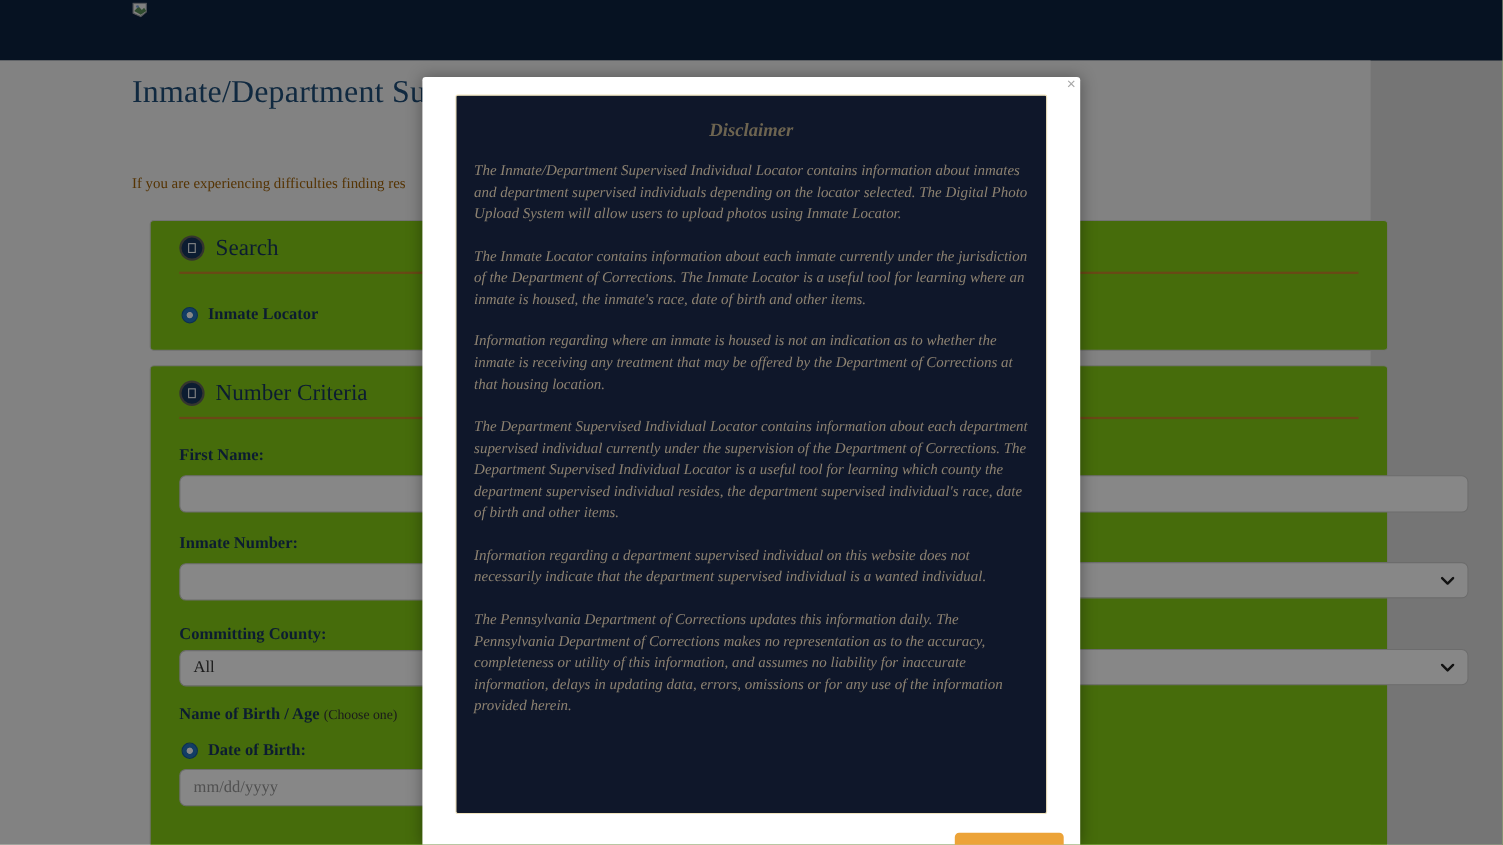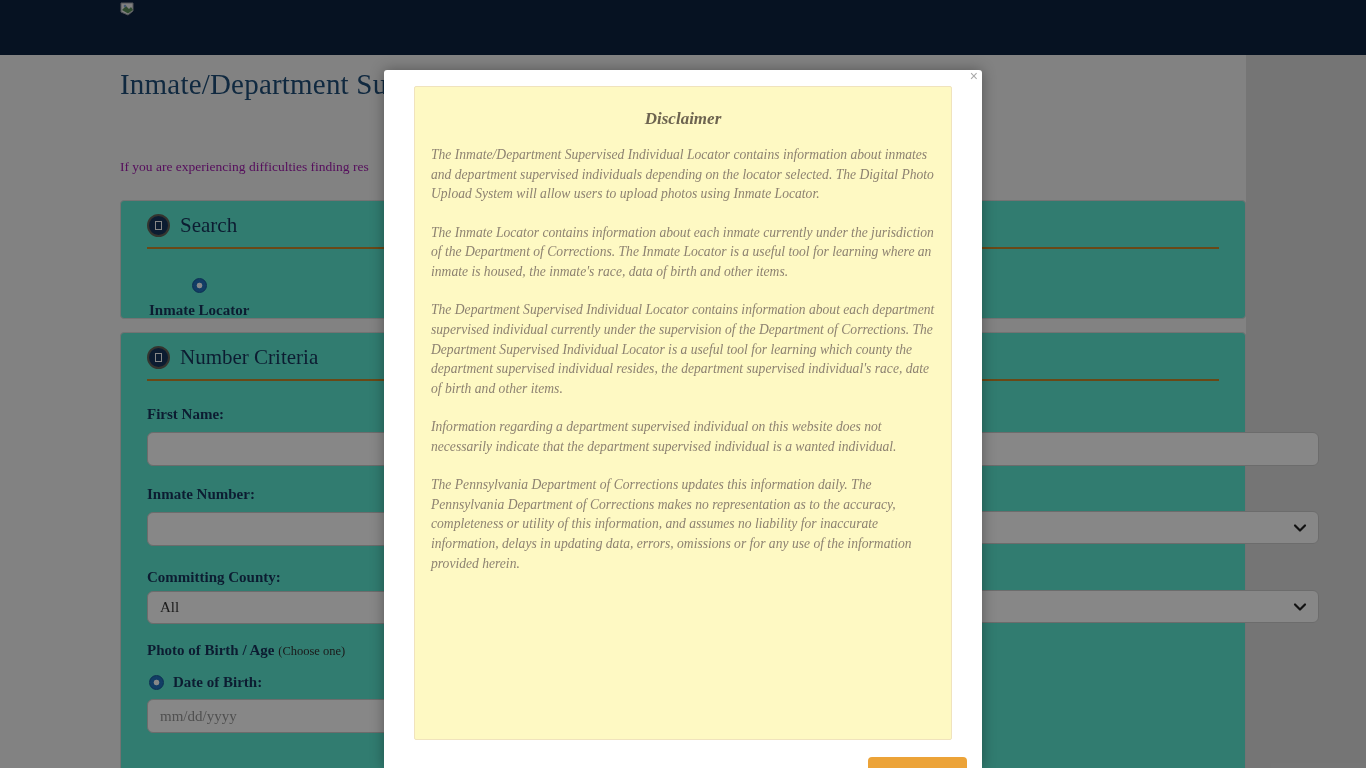--- a/index.html
+++ b/index.html
@@ -25,26 +25,26 @@
   .page-title {
     position: absolute; left: 120px; top: 13px;
     font-size: 29px; font-weight: 400; color: #1f4e79; letter-spacing: .2px;
   }
   .page-subtitle {
     position: absolute; left: 120px; top: 66px;
     font-size: 21px; color: #1d1d1d;
   }
   .page-help {
     position: absolute; left: 120px; top: 104px;
-    font-size: 13.5px; color: #a21caf;
+    font-size: 13.5px; color: #a16207;
   }
 
   .panel {
-    position: absolute; left: 120px; width: 1126px;
-    background: #5eead4; border: 1px solid #d9d9d9; border-radius: 4px;
+    position: absolute; left: 136px; width: 1126px;
+    background: #84cc16; border: 1px solid #d9d9d9; border-radius: 4px;
   }
   .panel-search   { top: 145px; height: 119px; }
   .panel-criteria { top: 277px; height: 470px; }
 
   .panel-head {
     margin: 0 26px; padding: 12px 0 9px;
     border-bottom: 2px solid #c8882a;
     display: flex; align-items: center; gap: 10px;
   }
   .section-icon {
@@ -58,21 +58,21 @@
   .panel-title { font-size: 21px; color: #17365d; }
 
   .radio-row { display: flex; align-items: center; gap: 9px; }
   .radio-dot {
     width: 15px; height: 15px; border-radius: 50%; flex: 0 0 auto;
     background: radial-gradient(circle at center, #ffffff 0 2.5px, #2273bf 3.2px 100%);
     border: 1px solid #16589a;
   }
   .radio-label { font-weight: bold; font-size: 15px; color: #17365d; }
 
-  .inmate-locator-row { position: absolute; left: 28px; top: 77px; flex-direction: column; }
+  .inmate-locator-row { position: absolute; left: 28px; top: 77px; }
 
   .field-label {
     position: absolute; font-weight: bold; font-size: 15px; color: #17365d;
   }
   .field-hint { font-weight: normal; font-size: 12.5px; color: #333; }
 
   .text-input, .select-box {
     position: absolute; width: 571px; height: 34px;
     background: #ffffff; border: 1px solid #cccccc; border-radius: 6px;
     font-family: "Liberation Serif", "DejaVu Serif", serif;
@@ -108,21 +108,21 @@
     position: absolute; left: 384px; top: 70px; width: 598px; height: 698px;
     background: #ffffff; border-radius: 3px 3px 0 0; z-index: 10;
     box-shadow: 0 0 14px rgba(0,0,0,0.35);
   }
   .modal-close {
     position: absolute; top: -1px; right: 4px; font-size: 14px; color: #a9a9a9;
     font-family: "Liberation Sans", sans-serif; cursor: pointer; line-height: 14px;
   }
   .disclaimer-panel {
     position: absolute; left: 30px; top: 16px; width: 538px; height: 654px;
-    background: #fef9c3; border: 1px solid #f0e3bd; border-radius: 2px;
+    background: #0f172a; border: 1px solid #f0e3bd; border-radius: 2px;
     padding: 22px 16px 0 16px; overflow: hidden;
   }
   .disclaimer-title {
     text-align: center; font-style: italic; font-weight: bold;
     font-size: 17px; color: #6d6450; margin-bottom: 16px;
   }
   .disclaimer-body p {
     font-style: italic; font-size: 13.6px; line-height: 1.44;
     color: #8d8271; margin: 0 0 19px 0;
   }
@@ -194,41 +194,42 @@
     </div>
 
     <div class="select-box sel-right2">
       <span></span>
       <svg class="chev" viewBox="0 0 14 14">
           <polyline points="2,4.5 7,9.5 12,4.5" fill="none" stroke="#222" stroke-width="2.2" stroke-linecap="round" stroke-linejoin="round"></polyline>
         </svg>
     </div>
 
     <div class="field-label lbl-dobage">
-      <span>Photo of Birth / Age</span>
+      <span>Name of Birth / Age</span>
       <span class="field-hint">(Choose one)</span>
     </div>
 
     <div class="radio-row dob-radio-row">
       <span class="radio-dot"></span>
       <span class="radio-label">Date of Birth:</span>
     </div>
 
     <input class="text-input inp-dob" type="text" placeholder="mm/dd/yyyy" style="">
   </div>
 </div>
 
 <div class="overlay"></div>
 
 <div class="modal">
   <span class="modal-close">×</span>
   <div class="disclaimer-panel">
     <div class="disclaimer-title">Disclaimer</div>
     <div class="disclaimer-body">
         <p>The Inmate/Department Supervised Individual Locator contains information about inmates and department supervised individuals depending on the locator selected. The Digital Photo Upload System will allow users to upload photos using Inmate Locator.</p>
-        <p>The Inmate Locator contains information about each inmate currently under the jurisdiction of the Department of Corrections. The Inmate Locator is a useful tool for learning where an inmate is housed, the inmate's race, data of birth and other items.</p>
+        <p>The Inmate Locator contains information about each inmate currently under the jurisdiction of the Department of Corrections. The Inmate Locator is a useful tool for learning where an inmate is housed, the inmate's race, date of birth and other items.</p>
+        <p>Information regarding where an inmate is housed is not an indication as to whether the inmate is receiving any treatment that may be offered by the Department of Corrections at that housing location.</p>
         <p>The Department Supervised Individual Locator contains information about each department supervised individual currently under the supervision of the Department of Corrections. The Department Supervised Individual Locator is a useful tool for learning which county the department supervised individual resides, the department supervised individual's race, date of birth and other items.</p>
         <p>Information regarding a department supervised individual on this website does not necessarily indicate that the department supervised individual is a wanted individual.</p>
         <p>The Pennsylvania Department of Corrections updates this information daily. The Pennsylvania Department of Corrections makes no representation as to the accuracy, completeness or utility of this information, and assumes no liability for inaccurate information, delays in updating data, errors, omissions or for any use of the information provided herein.</p>
       </div>
   </div>
   <button class="modal-btn">CLOSE</button>
 </div>
 
 </body></html>

